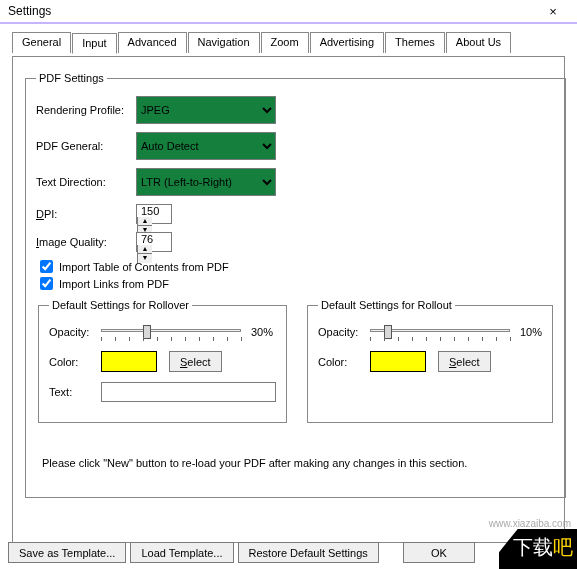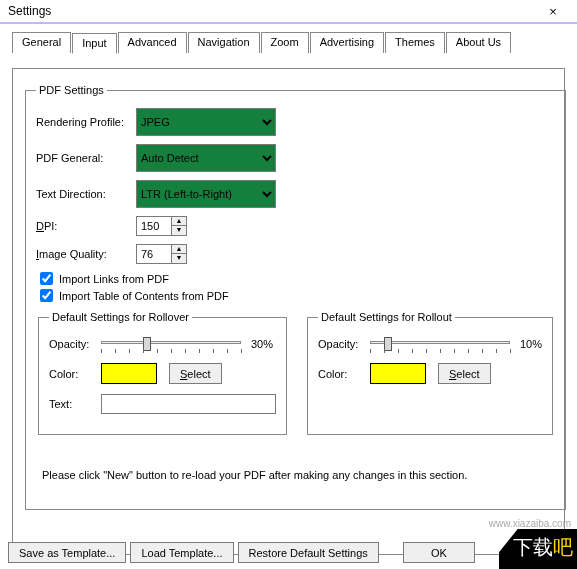--- a/index.html
+++ b/index.html
@@ -20,21 +20,21 @@
   border-bottom: 2px solid #c4b5fd;
 }
 .title { flex: 1; font-size: 12px; }
 .close-btn {
   width: 40px; height: 20px;
   display: flex; align-items: center; justify-content: center;
   font-size: 13px; font-family: Arial;
 }
 .tabs {
   display: flex;
-  padding: 8px 10px 16px 12px;
+  padding: 8px 10px 4px 12px;
   position: relative;
 }
 .tab {
   padding: 3px 9px;
   border: 1px solid #888;
   border-bottom: none;
   background: #fff;
   margin-right: 1px;
   position: relative;
   font-size: 11px;
@@ -80,20 +80,21 @@
   height: 28px;
   font-size: 11px;
   border: 1px solid #7a7a7a;
   background: #15803d;
 }
 .combo.w1 { width: 140px; }
 .spinner-wrap {
   display: inline-flex;
   border: 1px solid #7a7a7a;
   height: 20px;
+  flex-direction: column;
 }
 .spinner-wrap input {
   width: 34px; border: none; font-size: 11px; padding: 0 4px;
 }
 .spin-btns { display:flex; flex-direction:column; border-left:1px solid #7a7a7a;}
 .spin-btns div {
   height: 9px; width: 14px; font-size: 7px; line-height: 7px;
   text-align: center; border-bottom:1px solid #7a7a7a; background:#efefef;
 }
 .spin-btns div:last-child { border-bottom:none;}
@@ -208,25 +209,25 @@
         <input value="76" style="">
         <div class="spin-btns">
             <div>▲</div>
             <div>▼</div>
           </div>
       </div>
     </div>
 
     <div class="chk-row">
       <input type="checkbox" checked="" style="">
-      <span>Import Links from PDF</span>
+      <span>Import Table of Contents from PDF</span>
     </div>
     <div class="chk-row">
       <input type="checkbox" checked="" style="">
-      <span>Import Table of Contents from PDF</span>
+      <span>Import Links from PDF</span>
     </div>
 
     <div class="two-col">
       <fieldset class="groupbox">
         <legend>Default Settings for Rollover</legend>
         <div class="inner-row">
           <div class="inner-lbl">Opacity:</div>
           <div class="slider-rail">
             <div class="track"></div>
             <div class="thumb" style="left:30%"></div>

